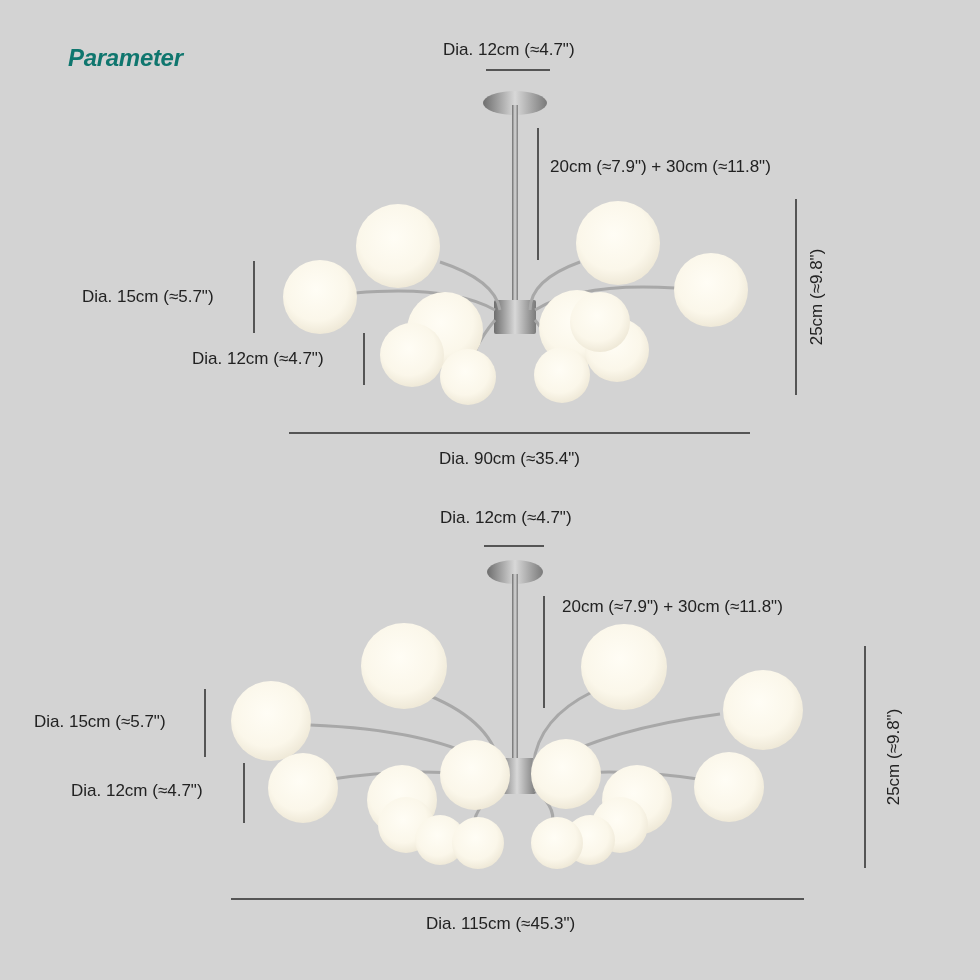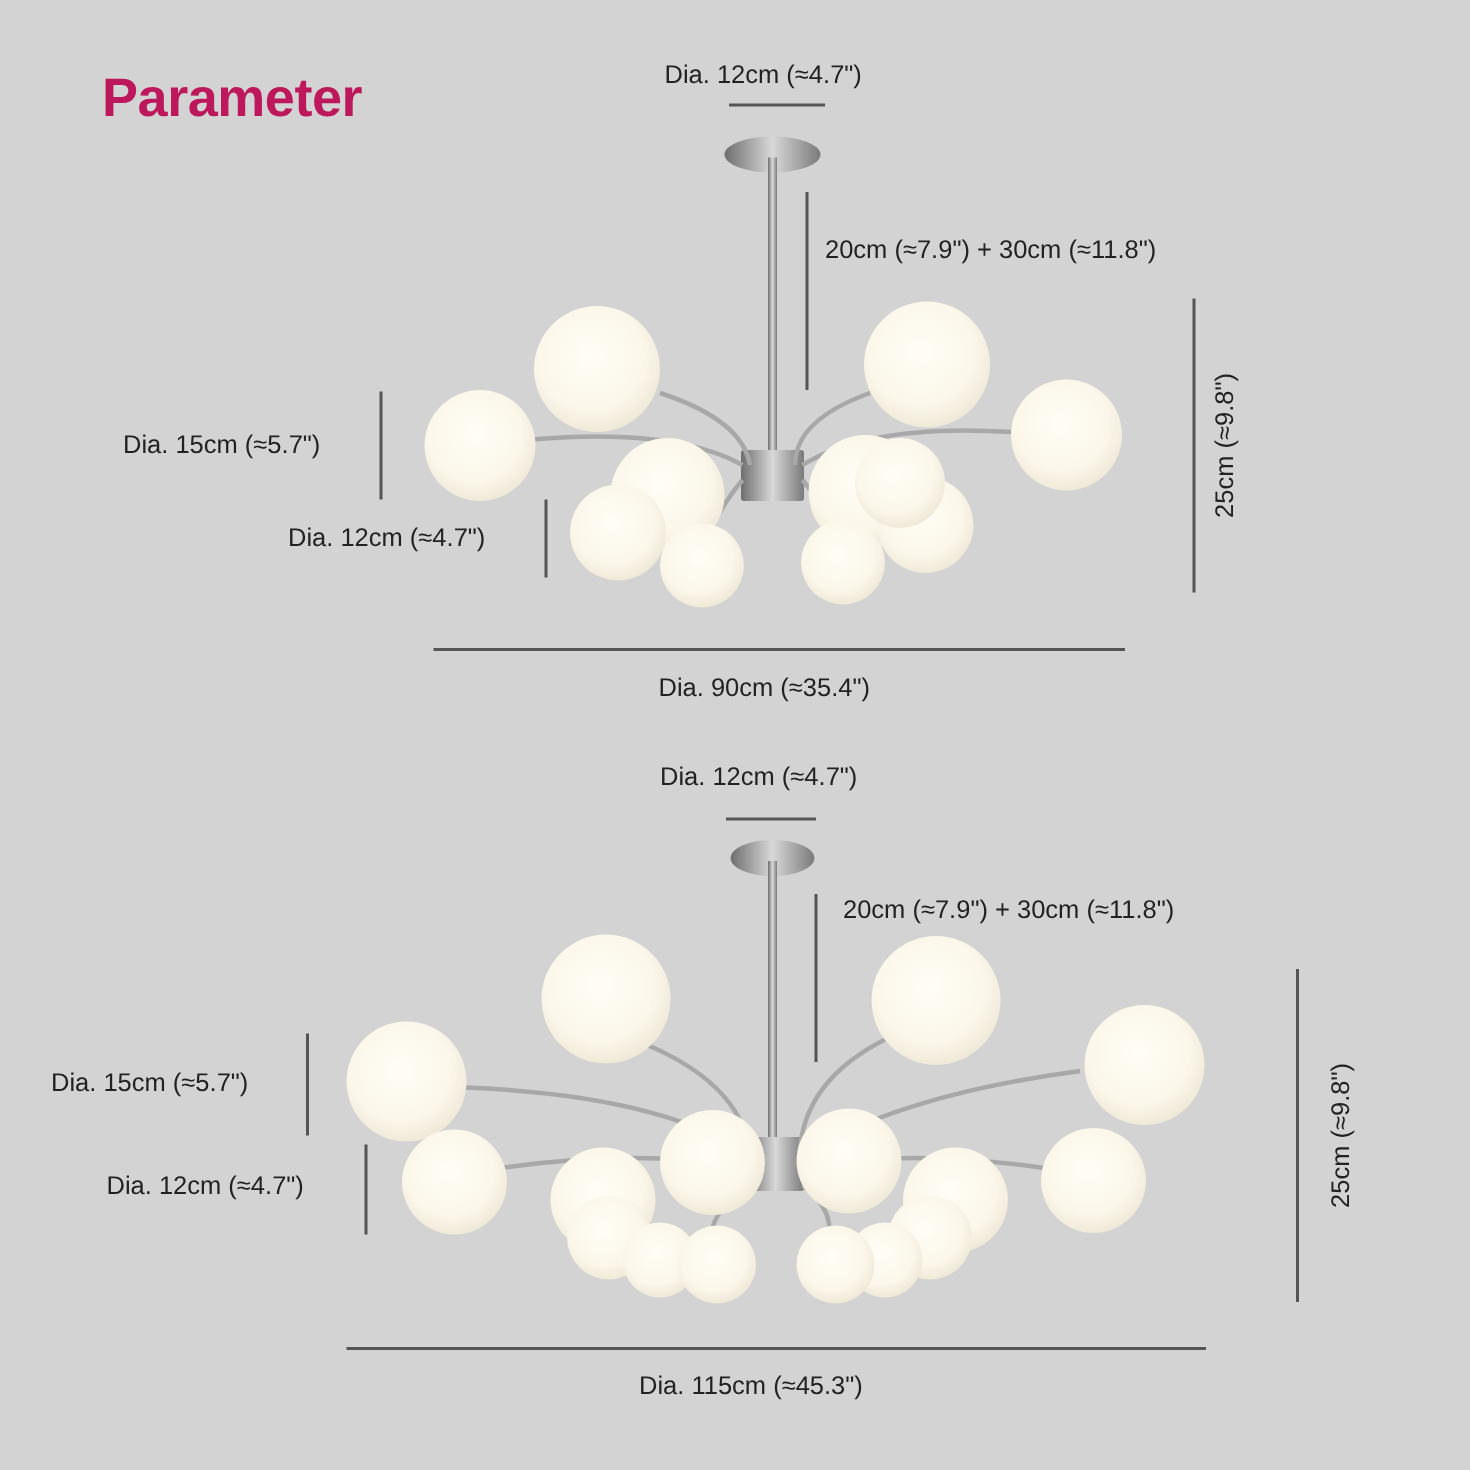--- a/index.html
+++ b/index.html
@@ -1,18 +1,18 @@
 <!DOCTYPE html>
 <html><head>
 <meta charset="utf-8">
 <style>
   html, body { margin:0; padding:0; }
   body { width:980px; height:980px; background:#d3d3d3; position:relative; overflow:hidden;
          font-family:"Liberation Sans", "DejaVu Sans", sans-serif; color:#222; }
-  .title { position:absolute; left:68px; top:44px; font-size:36px; font-weight:bold; color:#be185d; letter-spacing:-0.3px; }
+  .title { position:absolute; left:68px; top:44px; font-size:24px; font-weight:bold; color:#0f766e; letter-spacing:-0.3px;font-style:italic; }
   .lbl { position:absolute; font-size:17px; color:#222; white-space:nowrap; }
   .hline { position:absolute; height:2px; background:#555; }
   .vline { position:absolute; width:2px; background:#555; }
   .vlbl { position:absolute; font-size:17px; color:#222; white-space:nowrap; transform:rotate(-90deg); transform-origin:center center; }
   svg.lamp { position:absolute; left:0; top:0; }
 </style>
 </head>
 <body>
 
 <div class="title">Parameter</div>

